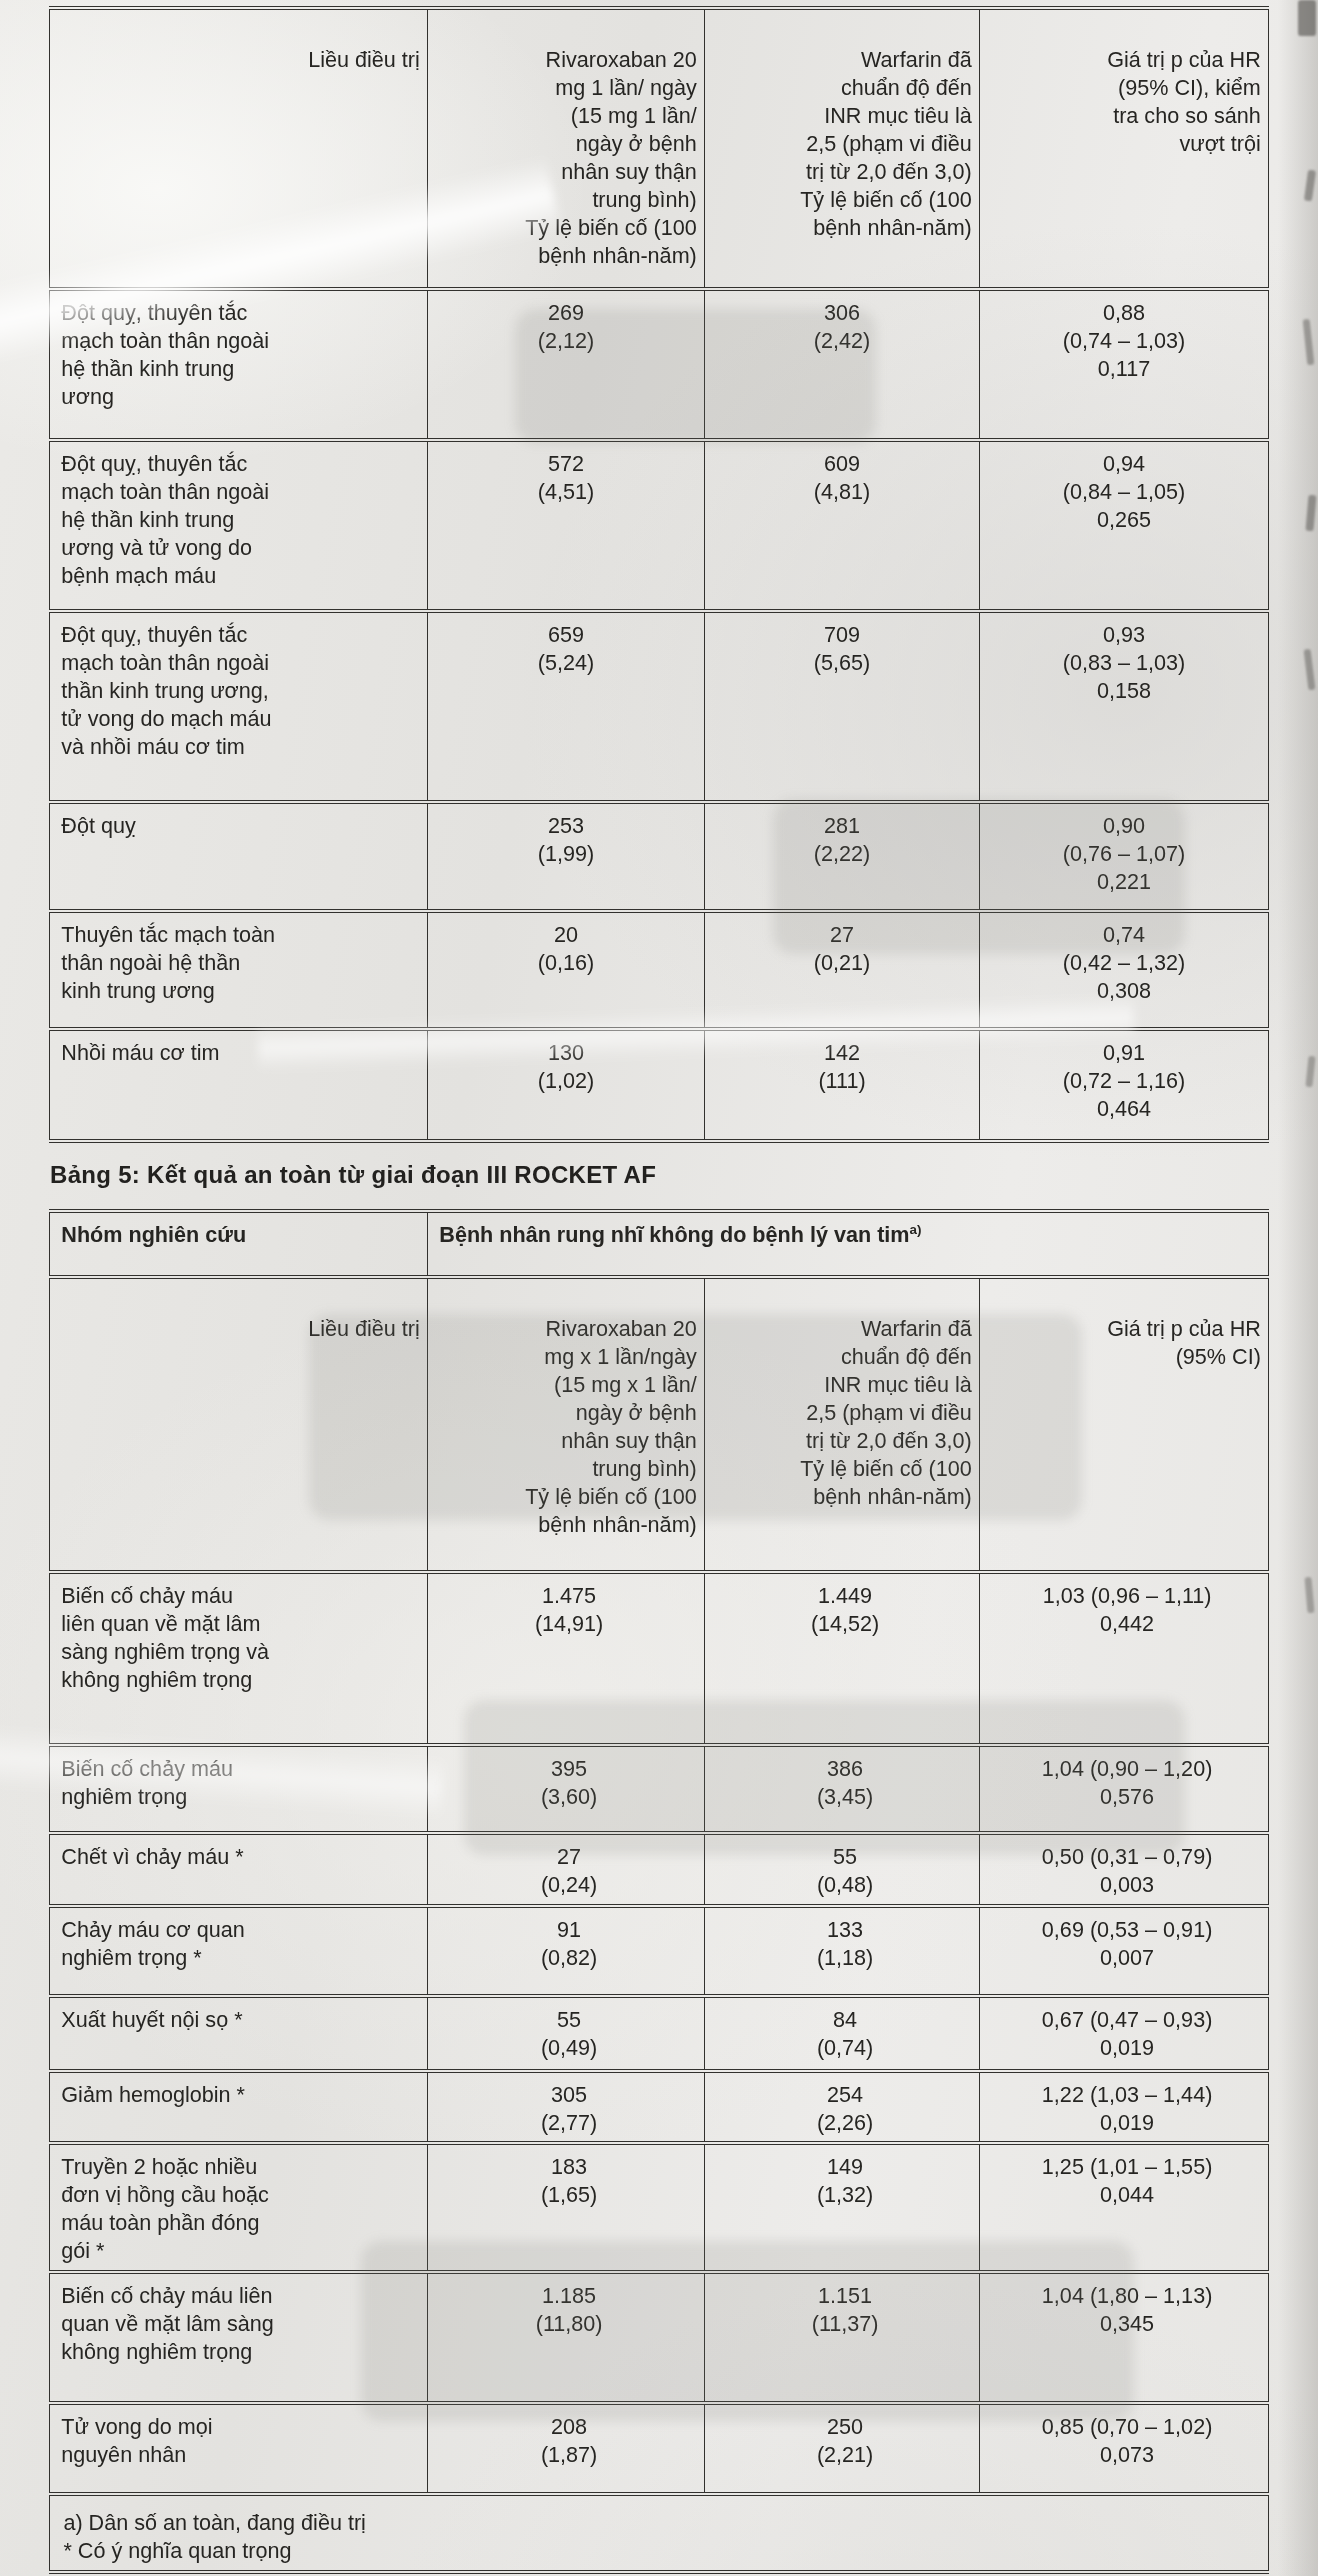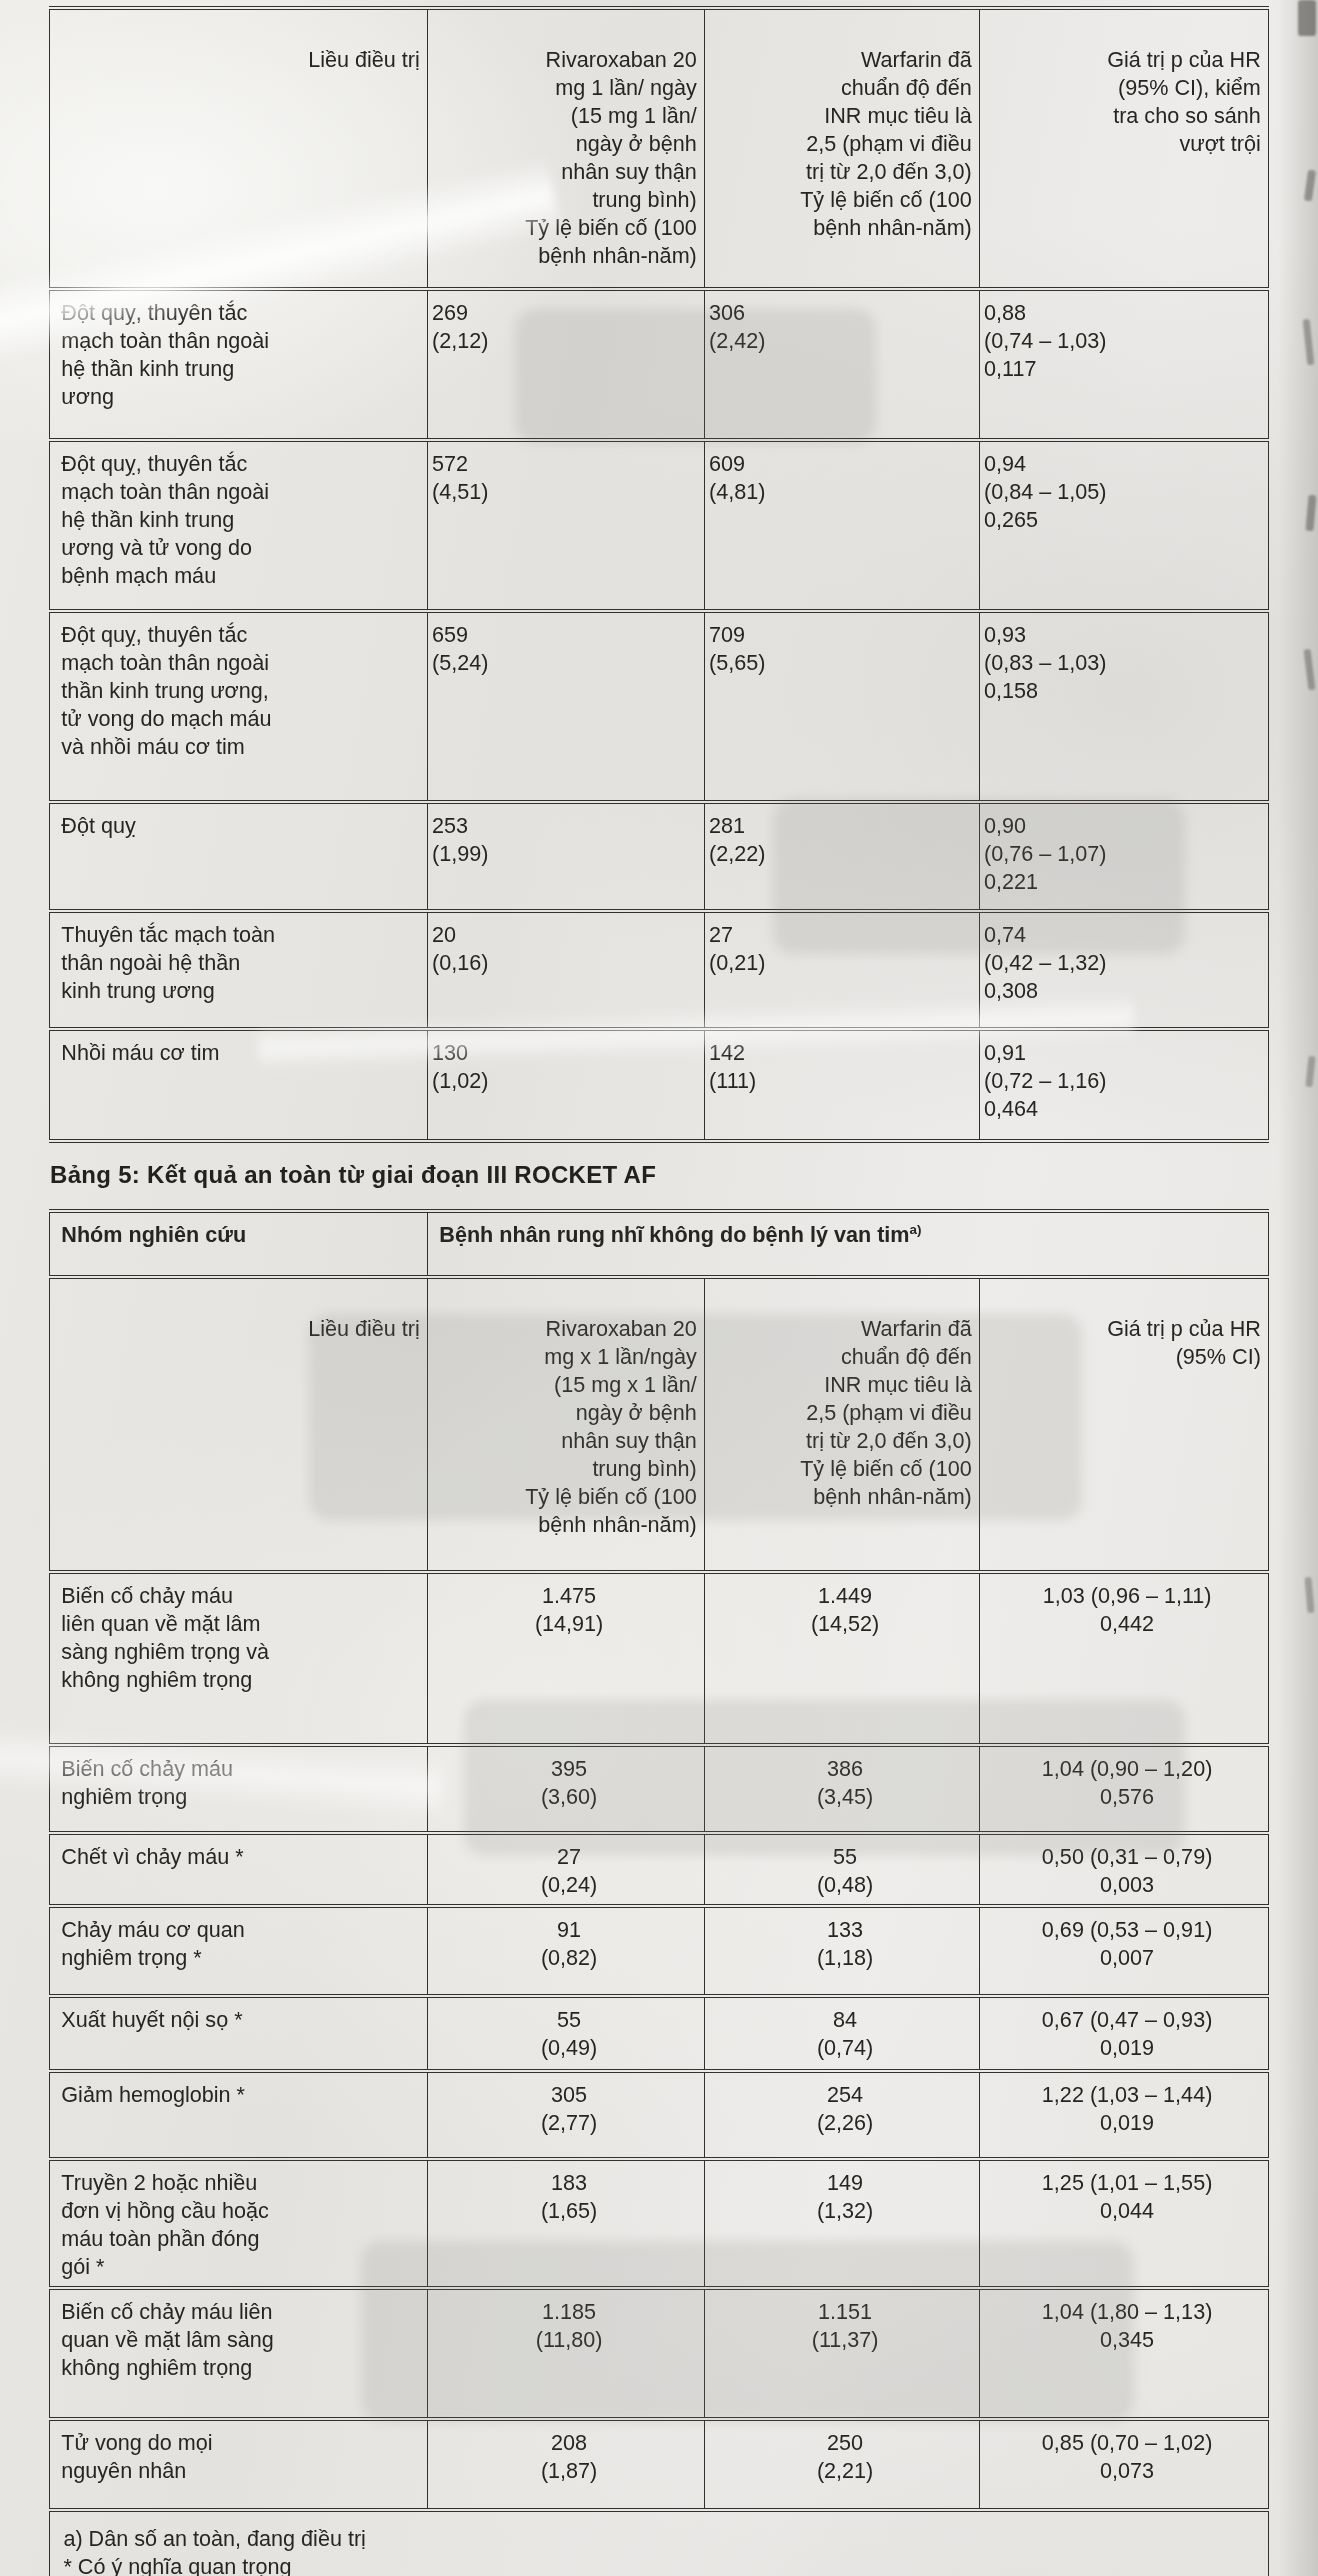--- a/index.html
+++ b/index.html
@@ -38,21 +38,21 @@
   table{border-collapse:collapse;table-layout:fixed;width:1219px;}
   td{
     border-left:1.5px solid #32312e;border-right:1.5px solid #32312e;
     border-top:4.1px double #32312e;border-bottom:4.1px double #32312e;
     vertical-align:top;white-space:pre-line;
     font-size:21.6px;line-height:28px;color:#262522;
     overflow:hidden;
   }
   .lbl{text-align:left;padding:8.2px 7.2px 4.1px 11.3px;}
   .hdr{text-align:right;padding:36px 7.2px 4.1px 11.3px;}
-  .num{text-align:left;padding:8.2px 4.1px 4.1px 4.1px;}
+  .num{text-align:center;padding:8.2px 4.1px 4.1px 4.1px;}
   .numL{text-align:center;padding:8.2px 4.1px 4.1px 10.3px;}
   .bold{font-weight:bold;}
   sup{font-size:13.4px;line-height:0;}
   .t5-title{
     margin:17.5px 0 20.6px 1px;font-size:24px;font-weight:bold;color:#22211f;
     letter-spacing:0.3px;
   }
   .footnote-cell{padding:13.4px 7.2px 4.1px 13.4px;}
 </style>
 </head>
@@ -245,21 +245,21 @@
       </tr>
       <tr style="height:75px">
         <td class="lbl">Xuất huyết nội sọ *</td>
         <td class="numL">55
 (0,49)</td>
         <td class="numL">84
 (0,74)</td>
         <td class="numL">0,67 (0,47 – 0,93)
 0,019</td>
       </tr>
-      <tr style="height:88px">
+      <tr style="height:72px">
         <td class="lbl">Giảm hemoglobin *</td>
         <td class="numL">305
 (2,77)</td>
         <td class="numL">254
 (2,26)</td>
         <td class="numL">1,22 (1,03 – 1,44)
 0,019</td>
       </tr>
       <tr style="height:129px">
         <td class="lbl">Truyền 2 hoặc nhiều

